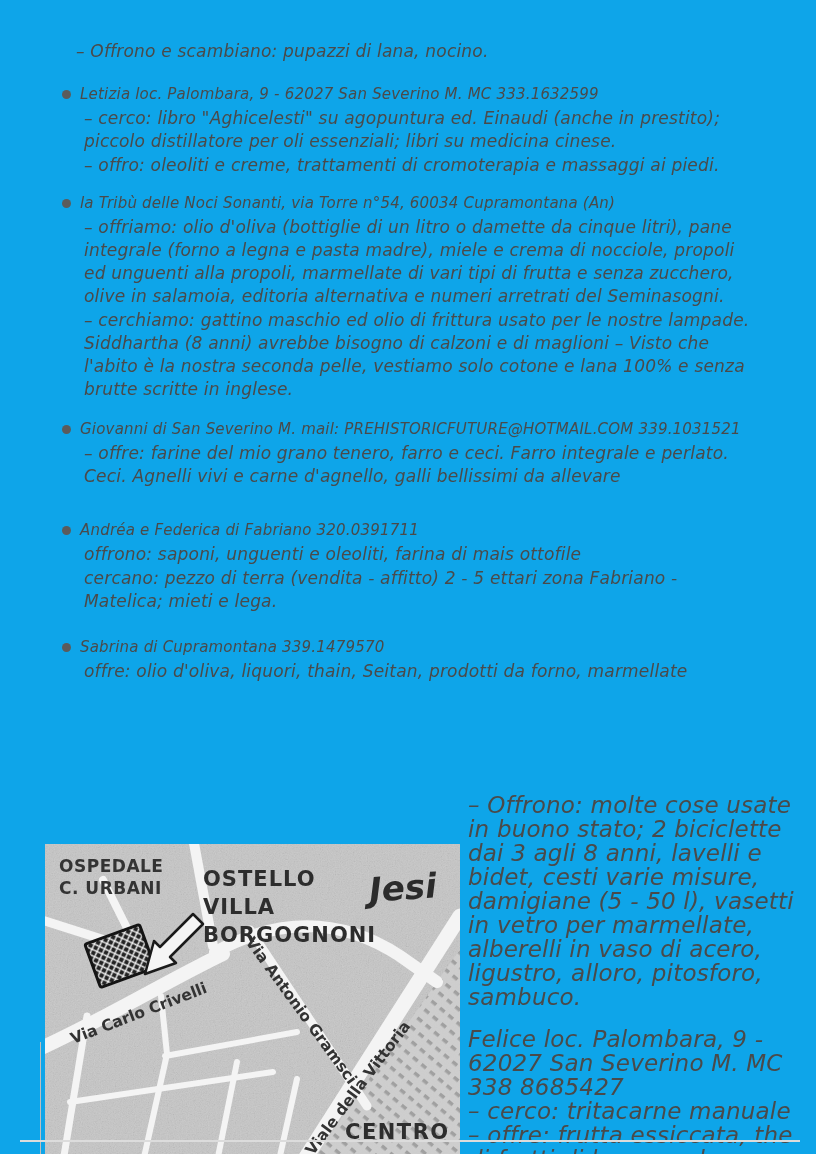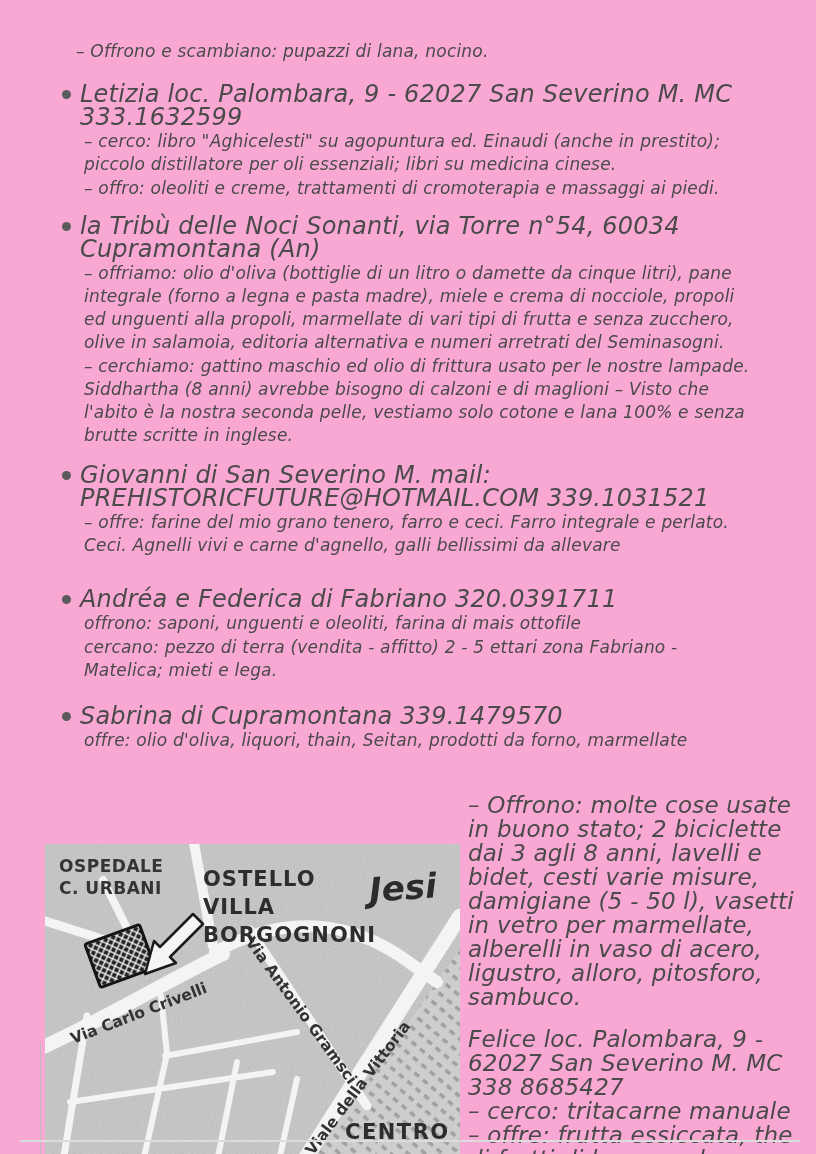--- a/index.html
+++ b/index.html
@@ -5,21 +5,21 @@
   html,body{margin:0;padding:0;}
   body{
     width:816px;height:1154px;
     background:#ffffff;
     position:relative;
     overflow:hidden;
     font-family:"DejaVu Sans", sans-serif;
   }
   .page{
     position:absolute;inset:0;
-    background:#f9a8d4;
+    background:#0ea5e9;
   }
   
   .hw{
     font-family:"DejaVu Sans", sans-serif;
     font-style:italic;
     color:#4a4a4a;
     letter-spacing:.2px;
   }
   .content{
     position:absolute;
@@ -27,21 +27,21 @@
     font-size:17px;line-height:23px;
   }
   .intro{margin:0 0 20px 14px;}
   .entry{display:flex;align-items:flex-start;}
   .bullet{
     width:9px;height:9px;border-radius:50%;
     background:#5b5b5b;
     margin:7px 9px 0 0;flex:0 0 auto;
   }
   .entry-body{flex:1;}
-  .entry-header{margin:0 0 1px 0;font-size:24px;font-style:italic;}
+  .entry-header{margin:0 0 1px 0;font-size:15px;font-style:italic;}
   .entry-line{margin:0 0 1px 4px;}
   .mb-letizia{margin-bottom:14px;}
   .mb-tribu{margin-bottom:16px;}
   .mb-giovanni{margin-bottom:30px;}
   .mb-andrea{margin-bottom:22px;}
   .mb-sabrina{margin-bottom:24px;}
 
   .map-wrap{
     position:absolute;left:45px;top:836px;width:454px;height:315px;margin-top:8px;
   }

